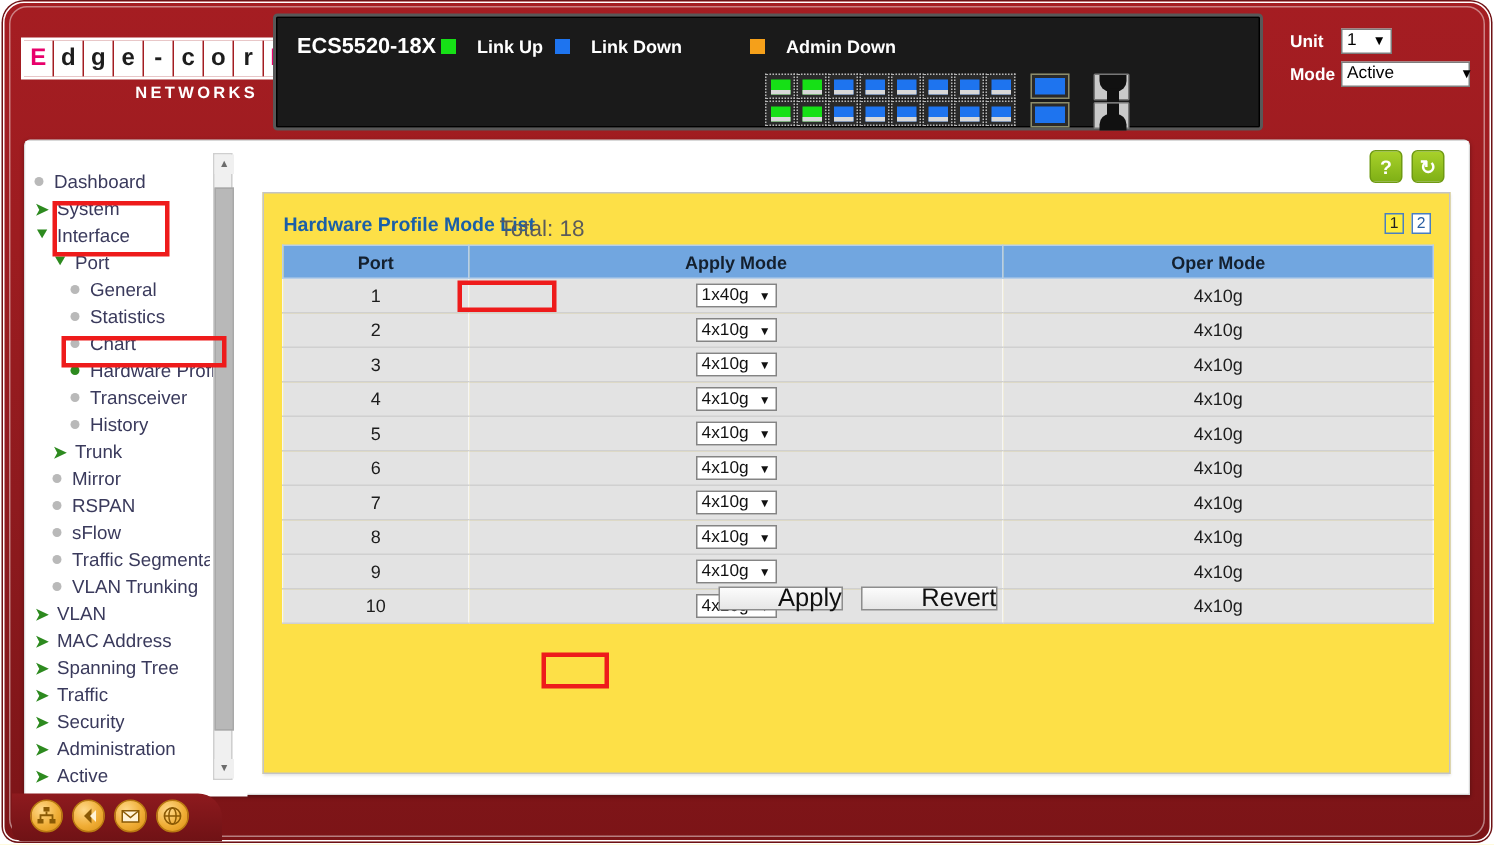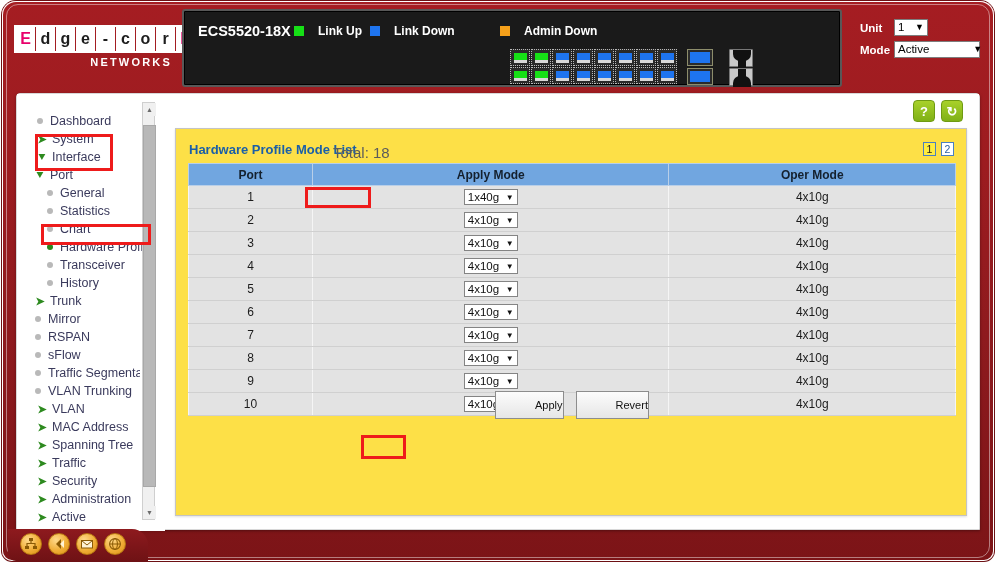--- a/index.html
+++ b/index.html
@@ -152,21 +152,21 @@
   }
   .nav-item .bullet {
     width: 6px; height: 6px; border-radius: 50%;
     background: #b9b9b9; margin-right: 7px; flex: 0 0 auto;
   }
   .nav-item .bullet.active { background: #2d8a1f; }
   .nav-item .arrow {
     color: #2d8a1f; font-size: 11px; margin-right: 5px; flex: 0 0 auto;
     font-weight: bold; width: 10px; text-align: center;
   }
-  .nav-item.lvl1 { padding-left: 20px; }
+  .nav-item.lvl1 { padding-left: 6px; }
   .nav-item.lvl2 { padding-left: 18px; }
   .nav-item.lvl3 { padding-left: 30px; }
   .nav-item .txt { overflow: hidden; }
   .nav-item.clipped .txt { width: 92px; }
 
   .sb-scroll {
     position: absolute; right: 10px; top: 8px;
     width: 13px; height: 418px;
     background: #f0f0f0; border: 1px solid #cfcfcf;
   }
@@ -256,24 +256,24 @@
     background: #ffffff; border: 1px solid #848484;
     font-size: 11.5px; padding: 0 3px; color: #111;
   }
   .sel .caret { font-size: 8px; margin-left: 5px; }
 
   .btn-row {
     position: absolute; left: 0; top: 262px; width: 792px;
     display: flex; justify-content: center; gap: 12px;
   }
   .btn {
-    min-width: 56px; height: 28px;
+    min-width: 56px; height: 16px;
     background: linear-gradient(180deg,#fcfcfc 0%,#e6e6e6 100%);
     border: 1px solid #8d8d8d;
-    font-size: 11px; color: #111;
+    font-size: 17px; color: #111;
     display: flex; align-items: center; justify-content: center;
     cursor: pointer;
     padding-left: 39px;
   }
 
   
   .hl {
     position: absolute;
     border: 3px solid #ee1b1b;
     pointer-events: none;

